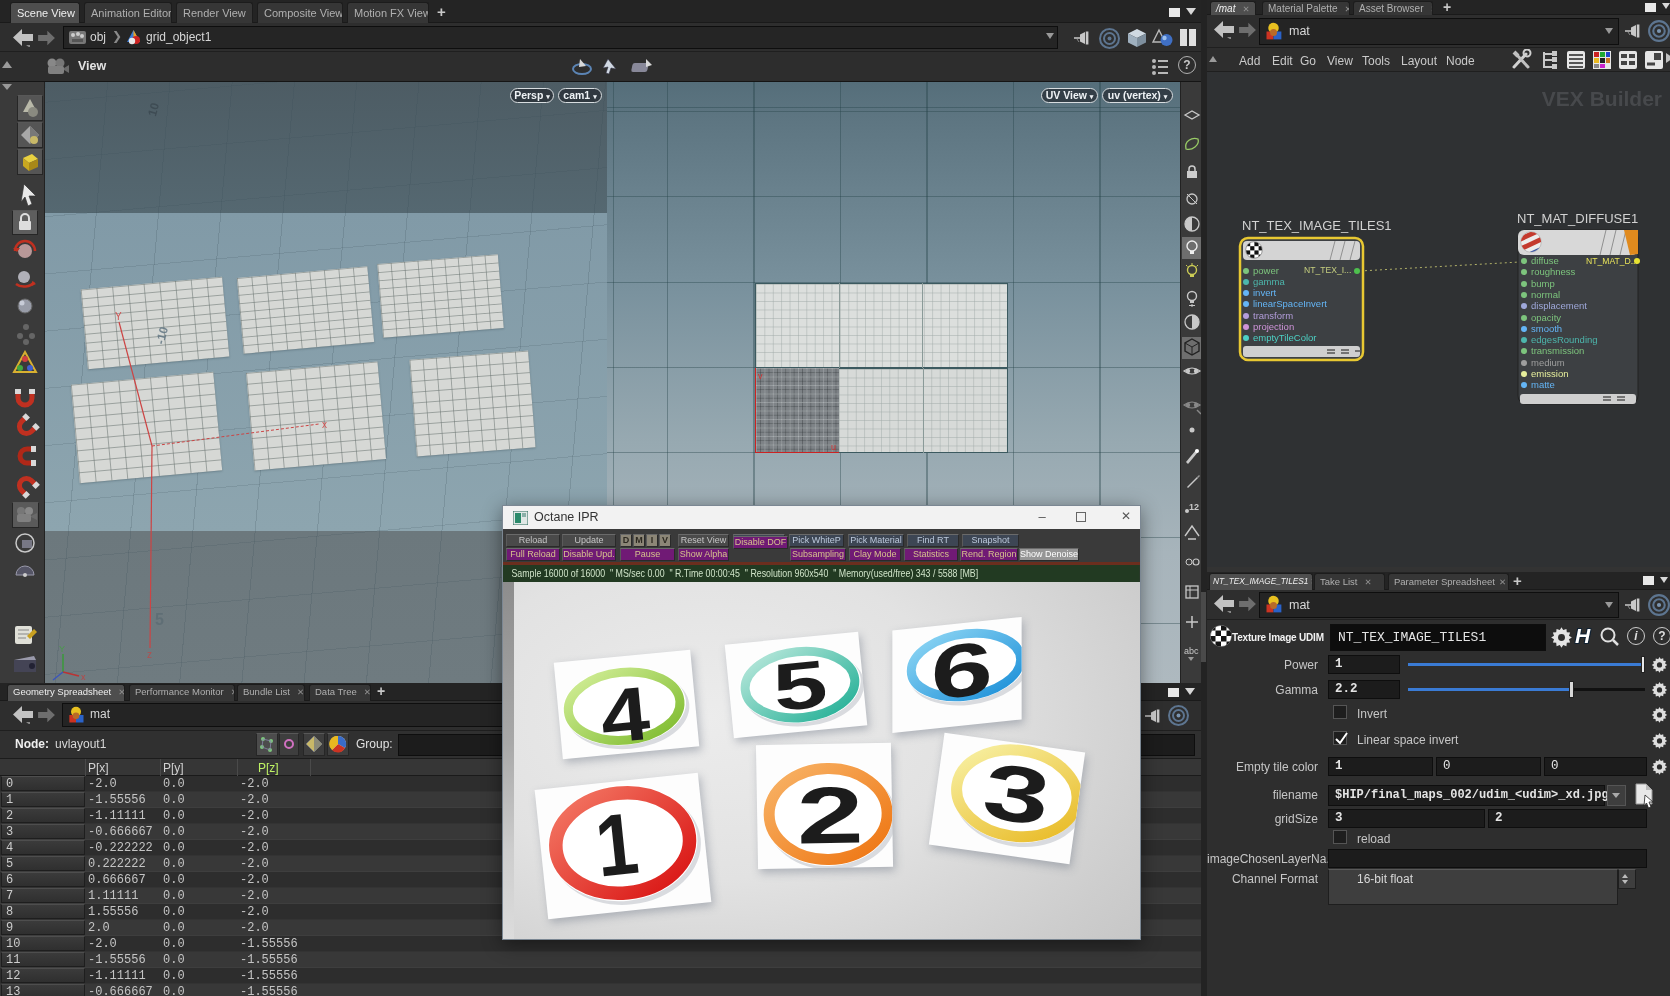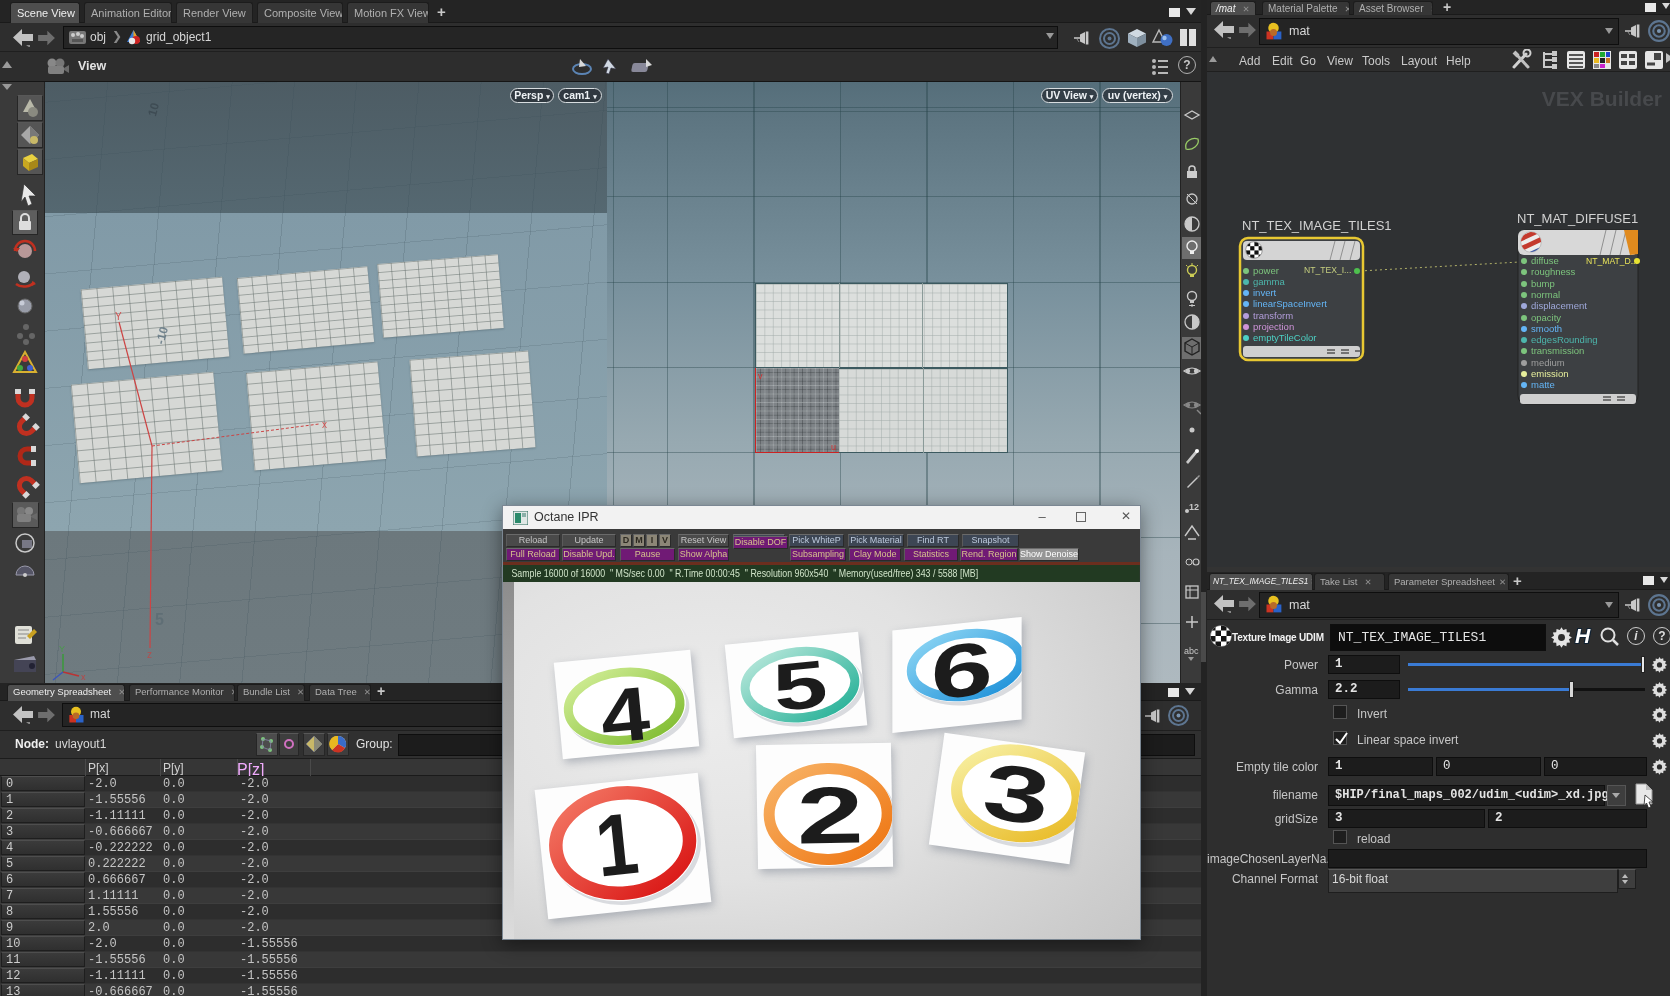--- a/index.html
+++ b/index.html
@@ -447,21 +447,21 @@
           <path d="M10 10 L10 2 A8 8 0 0 1 17 14Z" fill="#3a6cc8"></path>
           <path d="M10 10 L17 14 A8 8 0 0 1 4 16Z" fill="#cc3322"></path>
           <path d="M10 10 L4 16 A8 8 0 0 1 10 2Z" fill="#e8b820"></path>
         </svg></div>
   <div class="abs" style="left:356px;top:54px;color:#e0e0e0;font-size:12px">Group:</div>
   <div class="fld" style="left:398px;top:51px;width:797px;height:22px"></div>
 
   <div class="abs" style="left:0;top:76px;width:1201px;height:17px;background:#363636;border-bottom:1px solid #1a1a1a"></div>
   <div class="abs" style="left:88px;top:78px;color:#d2d2d2;font-size:12px">P[x]</div>
   <div class="abs" style="left:163px;top:78px;color:#d2d2d2;font-size:12px">P[y]</div>
-  <div class="abs" style="left:237px;top:78px;color:#f0abfc;font-size:16px">P[z]</div>
+  <div class="abs" style="left:258px;top:78px;color:#bef264;font-size:12px">P[z]</div>
   <div class="abs" style="left:85px;top:76px;width:1px;height:237px;background:#4a4a4a"></div>
   <div class="abs" style="left:160px;top:76px;width:1px;height:237px;background:#4a4a4a"></div>
   <div class="abs" style="left:237px;top:76px;width:1px;height:237px;background:#4a4a4a"></div>
   <div class="abs" style="left:310px;top:76px;width:1px;height:237px;background:#4a4a4a"></div>
   <div class="mono">
   <div class="trow" style="background:#2d2d2d;top:93px">
           <div class="rh">0</div>
           <span class="c1">-2.0</span>
           <span class="c2">0.0</span>
           <span class="c3">-2.0</span>
@@ -587,21 +587,21 @@
       </svg>
 
   <div class="abs" style="left:0;top:48px;width:463px;height:24px;background:#2e2e2e;border-bottom:1px solid #1f1f1f"></div>
   <div class="abs" style="left:2px;top:52px;width:0;height:0;border:4px solid transparent;border-bottom:6px solid #9a9a9a"></div>
   <div class="abs" style="left:32px;top:54px;color:#cacaca;font-size:12px">Add</div>
   <div class="abs" style="left:65px;top:54px;color:#cacaca;font-size:12px">Edit</div>
   <div class="abs" style="left:93px;top:54px;color:#cacaca;font-size:12px">Go</div>
   <div class="abs" style="left:120px;top:54px;color:#cacaca;font-size:12px">View</div>
   <div class="abs" style="left:155px;top:54px;color:#cacaca;font-size:12px">Tools</div>
   <div class="abs" style="left:194px;top:54px;color:#cacaca;font-size:12px">Layout</div>
-  <div class="abs" style="left:239px;top:54px;color:#cacaca;font-size:12px">Help</div>
+  <div class="abs" style="left:239px;top:54px;color:#cacaca;font-size:12px">Node</div>
   <svg class="abs" style="left:303px;top:49px" width="24" height="22">
         <path d="M4 18 L16 5" stroke="#d0d0d0" stroke-width="3" stroke-linecap="round"></path>
         <circle cx="17" cy="4" r="3.5" fill="none" stroke="#d0d0d0" stroke-width="2"></circle>
         <path d="M18 18 L6 5" stroke="#c0c0c0" stroke-width="3" stroke-linecap="round"></path>
         <path d="M4 3 L8 7" stroke="#c0c0c0" stroke-width="4"></path>
       </svg>
   <svg class="abs" style="left:332px;top:49px" width="22" height="22">
         <path d="M5 3v16M5 5h9M5 11h9M5 18h9" stroke="#c8c8c8" stroke-width="2"></path>
         <rect x="13" y="2" width="5" height="5" fill="#c8c8c8"></rect>
         <rect x="13" y="8" width="5" height="5" fill="#c8c8c8"></rect>
@@ -835,21 +835,21 @@
           <path d="M12 12 l8 7 -4 0 2 5 -2.5 1 -2-5 -2.5 3z" fill="#fff" stroke="#222" stroke-width=".8"></path>
         </svg>
     <div class="plabel" style="left:0;top:240px;width:111px">gridSize</div>
     <div class="fld mono" style="left:121px;top:237px;width:157px;height:19px;font-size:12.5px;font-weight:bold;line-height:17px;padding-left:6px">3</div>
     <div class="fld mono" style="left:281px;top:237px;width:159px;height:19px;font-size:12.5px;font-weight:bold;line-height:17px;padding-left:6px">2</div>
     <div class="chk" style="left:126px;top:258px"></div>
     <div class="abs" style="left:150px;top:260px;color:#c6c6c6;font-size:12px">reload</div>
     <div class="plabel" style="left:0;top:280px;width:111px">imageChosenLayerNa...</div>
     <div class="fld" style="left:121px;top:277px;width:319px;height:19px"></div>
     <div class="plabel" style="left:0;top:300px;width:111px">Channel Format</div>
-    <div class="abs" style="left:121px;top:297px;width:290px;height:24px;background:#3e3e3e;border:1px solid #1e1e1e;border-top-color:#5a5a5a;color:#d8d8d8;font-size:12px;line-height:19px;padding-left:3px">16-bit float</div>
+    <div class="abs" style="left:121px;top:297px;width:290px;height:36px;background:#3e3e3e;border:1px solid #1e1e1e;border-top-color:#5a5a5a;color:#d8d8d8;font-size:12px;line-height:19px;padding-left:28px">16-bit float</div>
     <div class="abs" style="left:411px;top:297px;width:18px;height:20px;background:#3e3e3e;border:1px solid #1e1e1e;border-top-color:#5a5a5a"></div>
     <div class="abs" style="left:415px;top:299px;width:0;height:0;border:3.5px solid transparent;border-bottom:4.5px solid #bbb"></div>
     <div class="abs" style="left:415px;top:308px;width:0;height:0;border:3.5px solid transparent;border-top:4.5px solid #bbb"></div>
   </div>
 </div>
 
 <div class="abs" style="left:502px;top:505px;width:639px;height:435px;background:#3a3a3a;border:1px solid #7b8793;box-shadow:0 4px 18px rgba(0,0,0,.45);z-index:40" id="octane">
   <div class="abs" style="left:0;top:0;width:637px;height:23px;background:#f2f2f2"></div>
   <svg class="abs" style="left:10px;top:5px" width="15" height="14">
         <rect x="0" y="0" width="15" height="14" fill="#e0e8e6" stroke="#2a6a5a"></rect>

